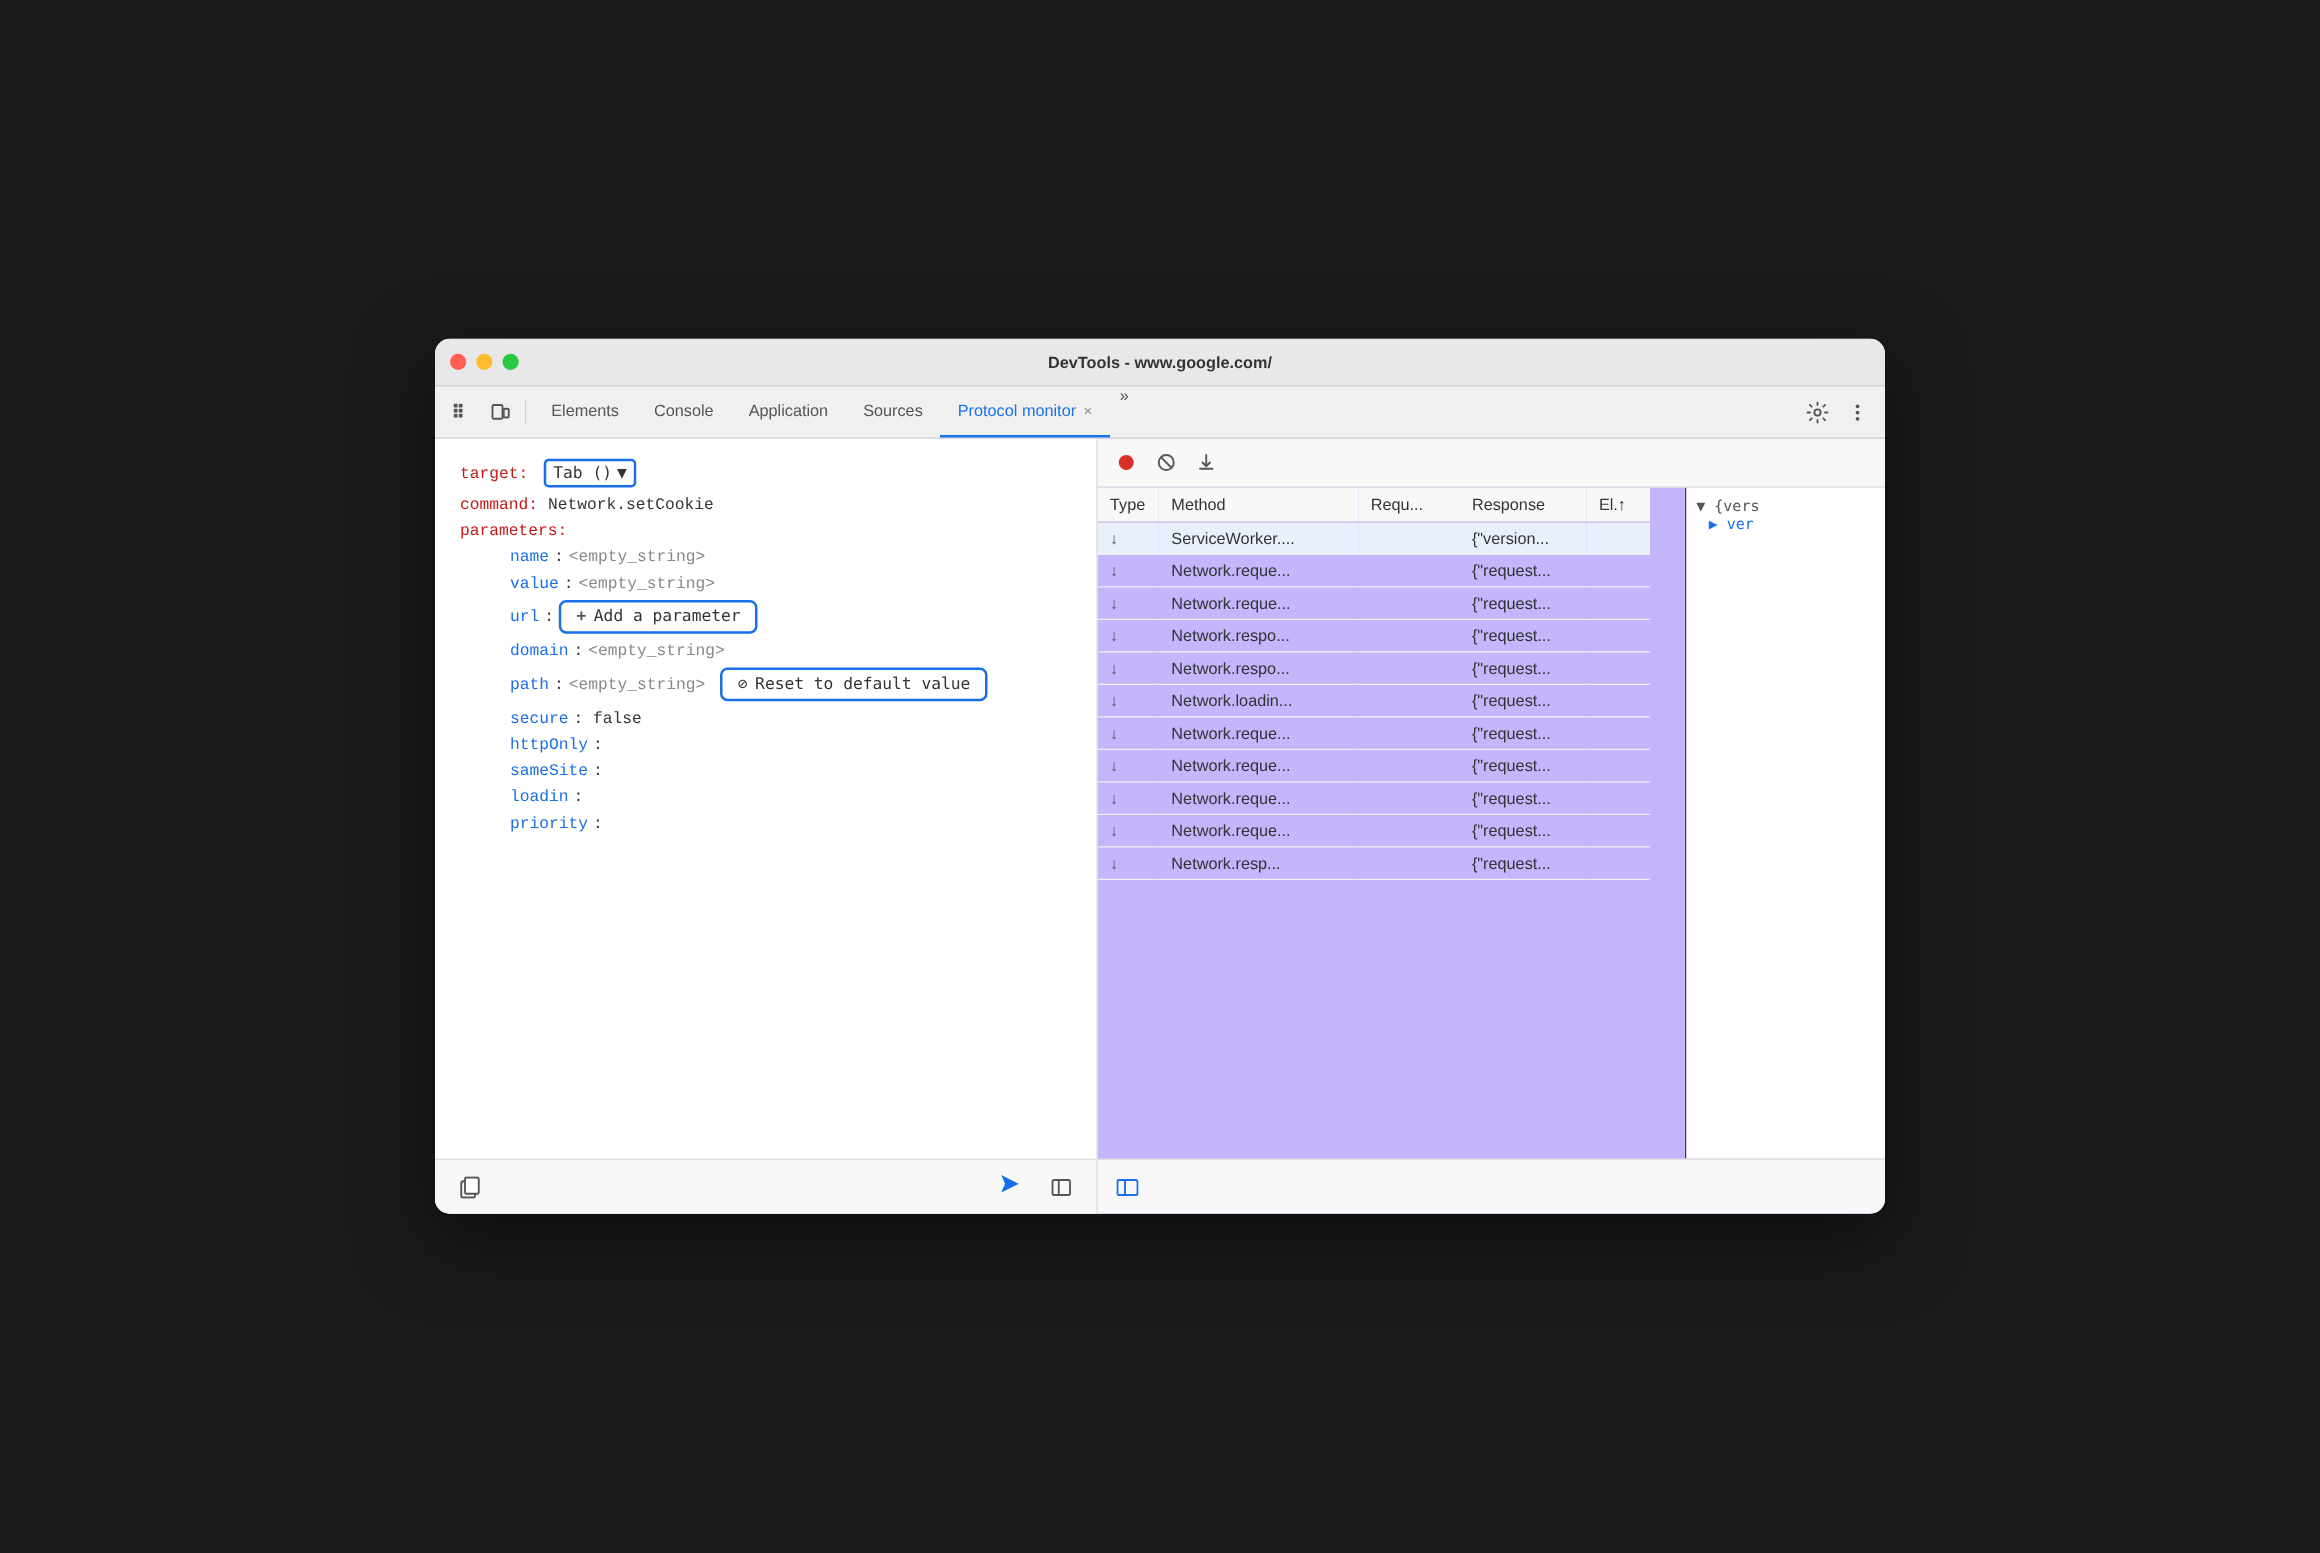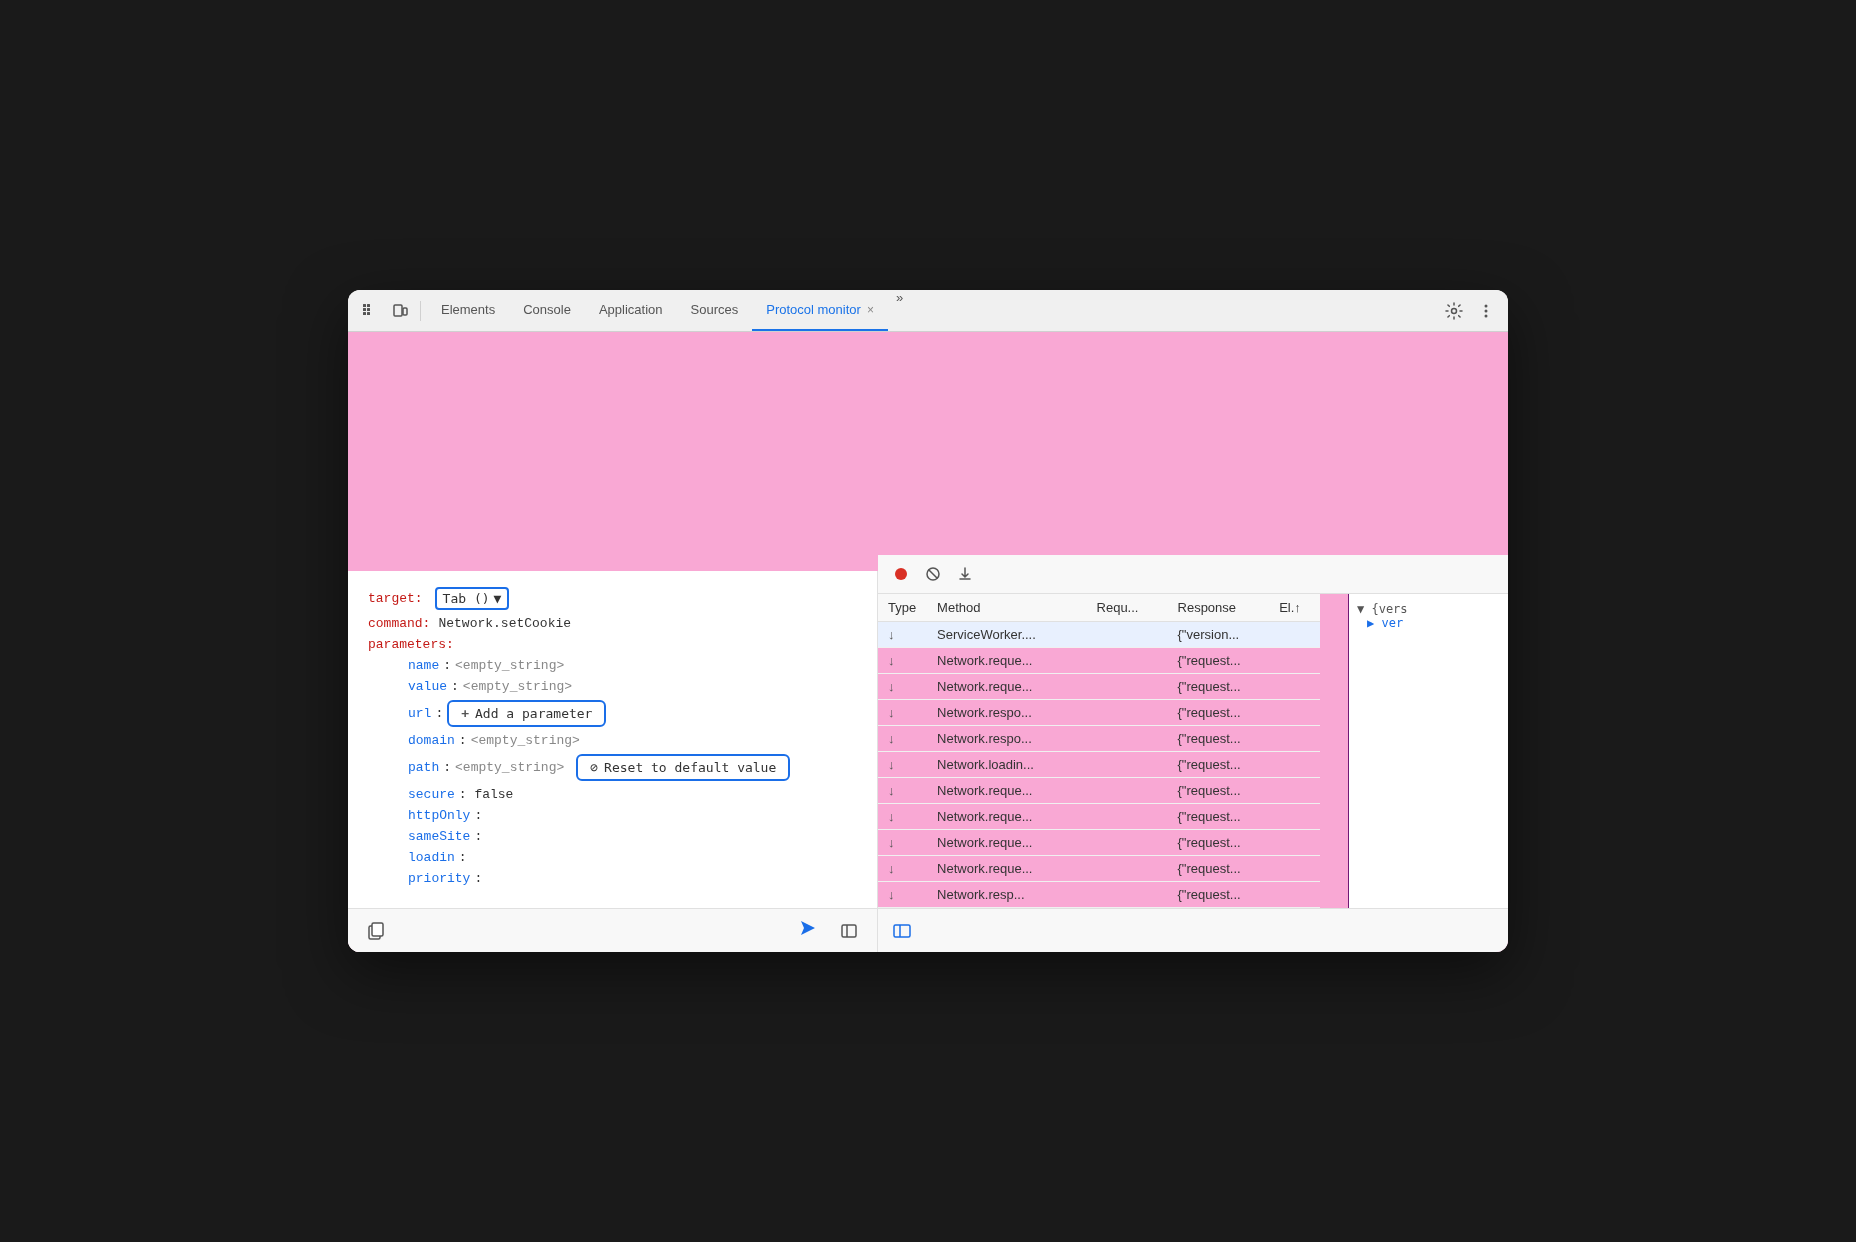--- a/index.html
+++ b/index.html
@@ -109,22 +109,21 @@
     }
     .toolbar-right {
       margin-left: auto;
       display: flex;
       align-items: center;
       gap: 4px;
     }
     .content {
       display: flex;
       height: 620px;
-      background: #f9a8d4;
-      align-items: flex-end;
+      background: #c4b5fd;
     }
     .left-panel {
       width: 530px;
       border-right: 1px solid #e0e0e0;
       background: #fff;
       display: flex;
       flex-direction: column;
       overflow: hidden;
       position: relative;
     }
@@ -312,20 +311,28 @@
       flex: 1;
       overflow: hidden;
       gap: 28px;
     }
   </style>
 </head>
 <body>
 
 <div class="window">
 
+  <div class="titlebar">
+    <div class="traffic-lights">
+      <div class="traffic-light tl-red"></div>
+      <div class="traffic-light tl-yellow"></div>
+      <div class="traffic-light tl-green"></div>
+    </div>
+    <span class="titlebar-title">DevTools - www.google.com/</span>
+  </div>
 
   <div class="toolbar">
     <div class="toolbar-icon">
       <svg width="16" height="16" viewBox="0 0 16 16" fill="none">
         <rect x="1" y="1" width="3" height="3" rx="0.5" fill="#555"></rect>
         <rect x="5" y="1" width="3" height="3" rx="0.5" fill="#555"></rect>
         <rect x="1" y="5" width="3" height="3" rx="0.5" fill="#555"></rect>
         <rect x="5" y="5" width="3" height="3" rx="0.5" fill="#555"></rect>
         <rect x="1" y="9" width="3" height="3" rx="0.5" fill="#555"></rect>
         <rect x="5" y="9" width="3" height="3" rx="0.5" fill="#555"></rect>

